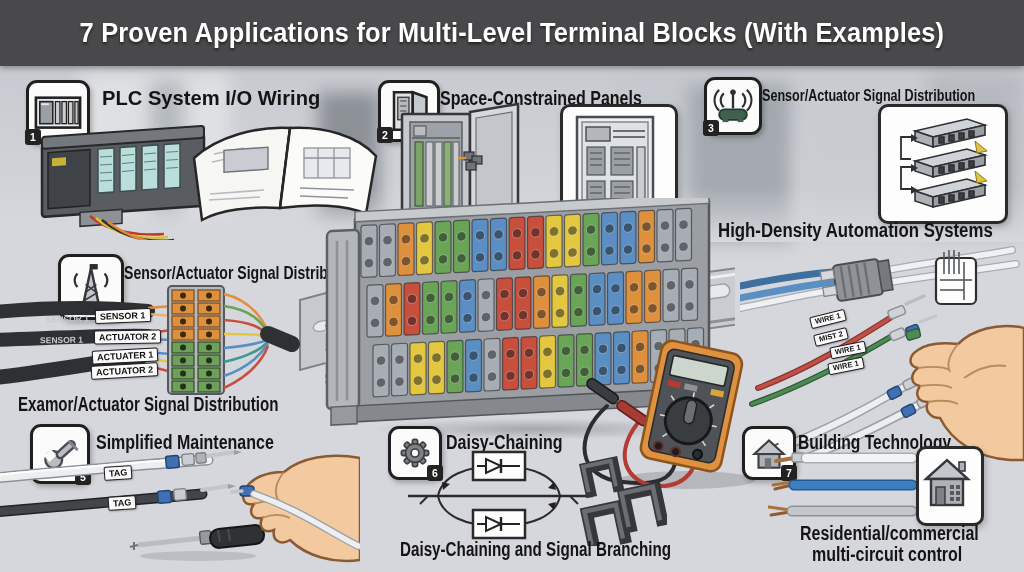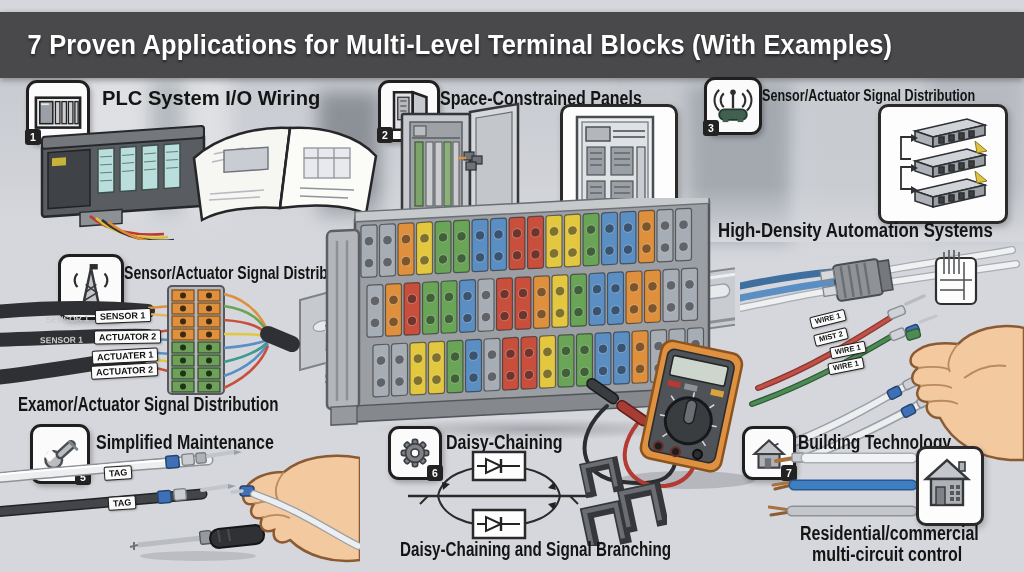--- a/index.html
+++ b/index.html
@@ -1,21 +1,21 @@
 <!DOCTYPE html>
 <html><head>
 <meta charset="utf-8">
 <style>
   html,body{margin:0;padding:0;background:#9aa0a8;}
   #stage{position:relative;width:1024px;height:572px;overflow:hidden;
          background:#d5d7dc;font-family:"Liberation Sans",sans-serif;}
   .abs{position:absolute;}
   .blur{position:absolute;filter:blur(9px);opacity:.8;}
-  #banner{position:absolute;left:0;top:12px;width:1024px;height:66px;background:#49494b;
-          box-shadow:0 2px 6px rgba(0,0,0,.35);display:flex;align-items:center;}
+  #banner{position:absolute;left:0;top:0;width:1024px;height:66px;background:#49494b;
+          box-shadow:0 2px 6px rgba(0,0,0,.35);display:flex;align-items:center;justify-content:center;}
   #banner .t{display:inline-block;transform:scaleX(.94);font-size:27px;font-weight:bold;color:#fff;
              text-shadow:0 2px 3px rgba(0,0,0,.55);white-space:nowrap;letter-spacing:.2px;}
   .heading{position:absolute;font-weight:bold;color:#141414;white-space:nowrap;transform-origin:left top;}
   .caption{position:absolute;font-weight:bold;color:#141414;white-space:nowrap;transform-origin:left top;}
   .icon-box{position:absolute;background:#fbfbfb;border:3px solid #1f1f1f;border-radius:11px;
             box-shadow:2px 3px 5px rgba(0,0,0,.25);}
   .badge{position:absolute;width:16px;height:16px;background:#222;border-radius:3px;color:#fff;
          font-size:10.5px;font-weight:bold;display:flex;align-items:center;justify-content:center;}
   .badge.bl{left:-4px;bottom:-4px;} .badge.br{right:-4px;bottom:-4px;}
   .frame{position:absolute;background:#fdfdfd;border:3.5px solid #2a2a2a;border-radius:10px;

